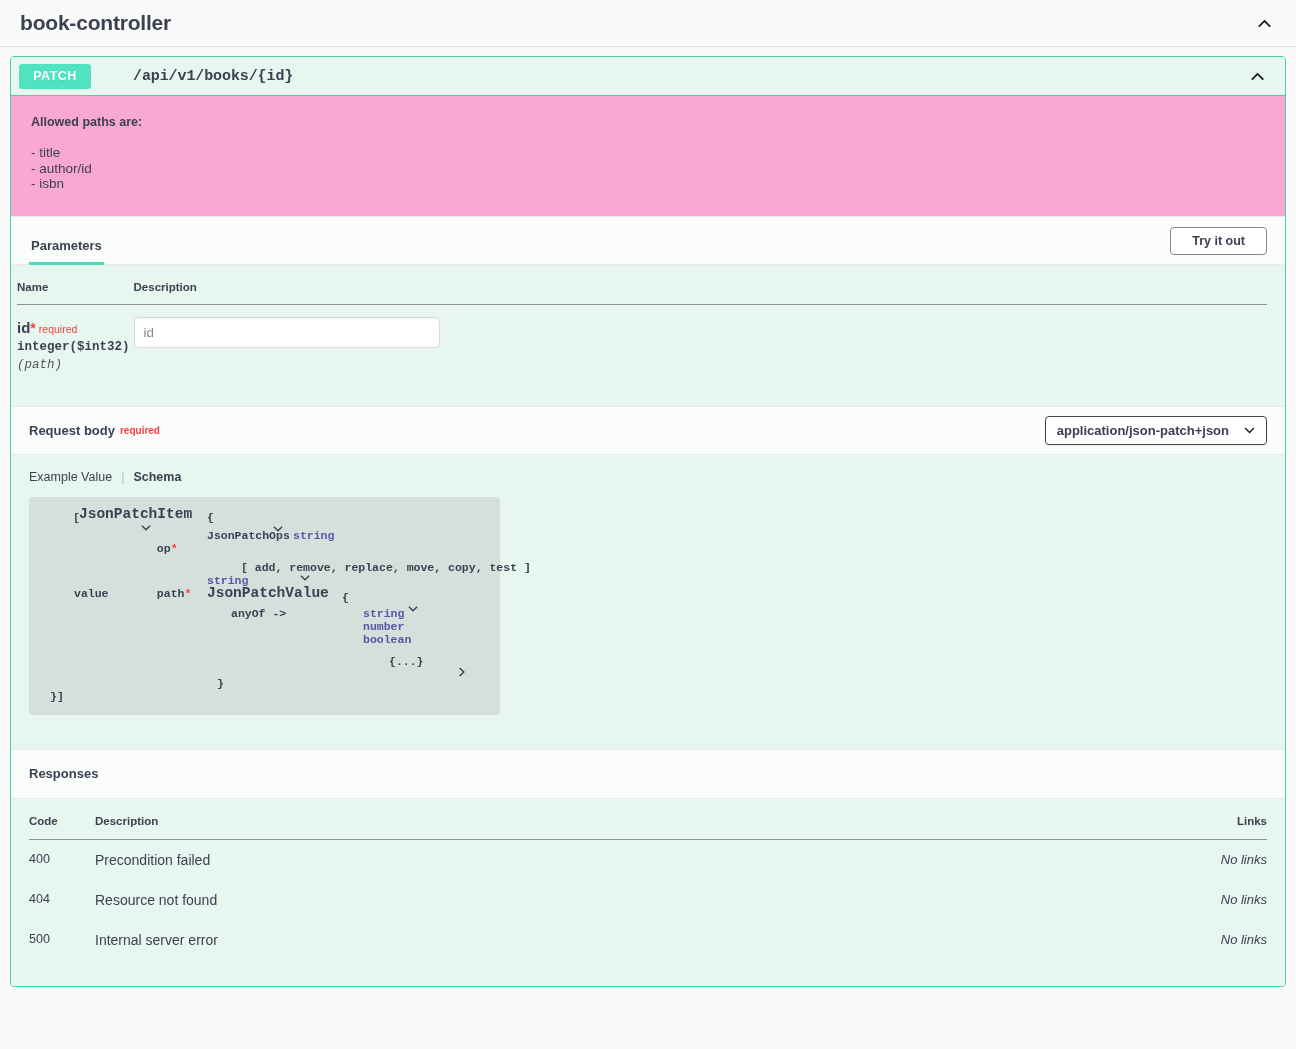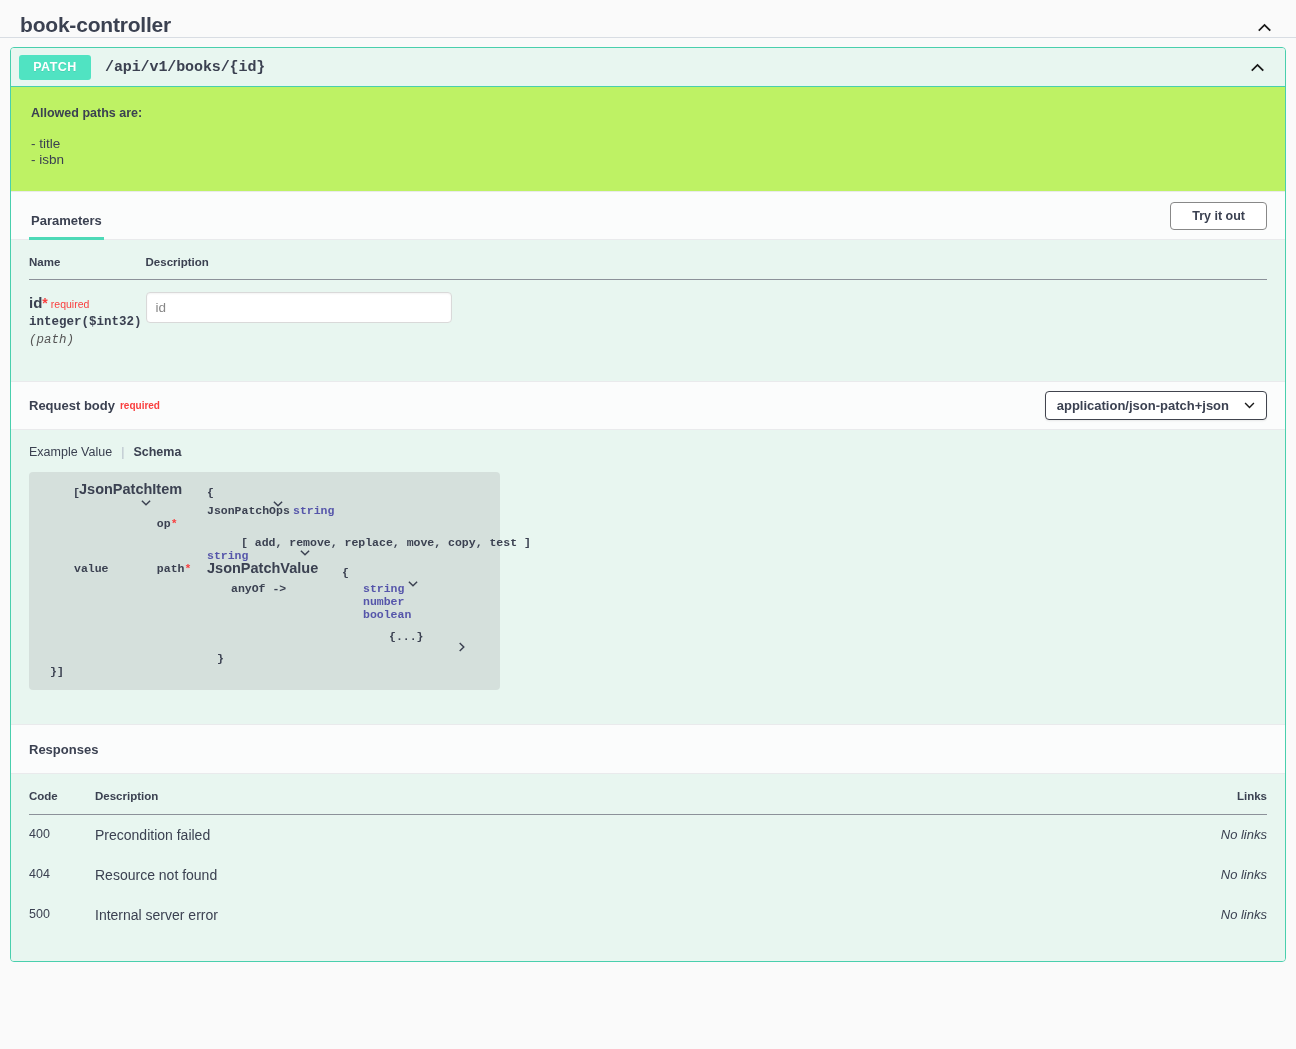--- a/index.html
+++ b/index.html
@@ -7,22 +7,22 @@
     margin: 0; padding: 0;
     width: 1296px; height: 1049px;
     background: #fafafa;
     font-family: "Liberation Sans", sans-serif;
     -webkit-font-smoothing: antialiased;
   }
 
   
   .tag-section { width: 1296px; }
   .tag-header {
-    height: 38px;
-    display: flex; align-items: flex-end;
+    height: 47px;
+    display: flex; align-items: center;
     padding: 0 22px 0 20px;
     background: #fafafa;
     border-bottom: 1px solid #d8dde3;
     position: relative;
   }
   .tag-title {
     font-size: 21px; font-weight: bold; color: #3b4151;
     letter-spacing: -0.2px;
   }
   .tag-arrow {
@@ -40,20 +40,21 @@
     background: #e8f6f0;
     overflow: hidden;
   }
   .op-summary {
     display: flex; align-items: center;
     height: 39px;
     padding: 0 18px 0 8px;
     background: #e8f6f0;
     border-bottom: 1px solid #49cfad;
     cursor: pointer;
+    gap: 28px;
   }
   .op-method {
     background: #50e3c2;
     color: #fff;
     font-family: "Liberation Sans", sans-serif;
     font-size: 12.5px;
     font-weight: bold;
     letter-spacing: 0.5px;
     border-radius: 3px;
     min-width: 72px;
@@ -72,21 +73,21 @@
   .op-arrow {
     margin-left: auto;
     width: 20px; height: 20px;
     display: flex; align-items: center; justify-content: center;
   }
 
   .chev { display: block; }
 
   
   .op-desc {
-    background: #bef264;
+    background: #f9a8d4;
     padding: 19px 20px 24px 20px;
     color: #3b4151;
   }
   .desc-title {
     font-size: 12.5px; font-weight: bold; color: #3b4151;
     margin-bottom: 16px;
   }
   .desc-list {
     font-size: 13.5px; line-height: 15.5px; color: #3b4151;
   }
@@ -144,21 +145,21 @@
     color: #3b4151;
     padding: 6px 10px 6px 11px;
     display: flex; align-items: center; gap: 14px;
     cursor: pointer;
     box-shadow: 0 1px 2px rgba(0,0,0,0.08);
   }
 
   .sec-bar.responses { height: 50px; }
 
   
-  .params-area { background: #e8f6f0; padding: 16px 18px 18px 18px; }
+  .params-area { background: #e8f6f0; padding: 16px 18px 18px 6px; }
   table.tbl { width: 100%; border-collapse: collapse; }
   table.tbl th {
     text-align: left;
     font-size: 11.5px;
     font-weight: bold;
     color: #3b4151;
     padding: 0 0 11px 0;
     border-bottom: 1px solid #8c9199;
   }
   .th-name { width: 112px; }
@@ -215,21 +216,21 @@
     padding: 11px 14px 13px 14px;
     font-family: "Liberation Mono", monospace;
     font-size: 11.5px;
     line-height: 13px;
     color: #3b4151;
     position: relative;
   }
   .s-row { position: relative; height: 13px; white-space: pre; }
   .s-abs { position: absolute; white-space: pre; }
   .s-model {
-    font-family: Liberation Sans, sans-serif;
+    font-family: Liberation Mono, monospace;
     font-size: 14.5px;
     font-weight: bold;
     color: #3b4151;
   }
   .s-prop { font-weight: bold; color: #3b4151; }
   .s-star { color: #f93e3e; font-weight: bold; }
   .s-type { color: #55a; font-weight: bold; }
   .s-brace { color: #3b4151; font-weight: bold; }
   .s-plain { color: #3b4151; font-weight: bold; }
 
@@ -275,20 +276,21 @@
         <svg class="chev" width="17" height="17" viewBox="0 0 20 20" aria-hidden="true">
           <path d="M4 13 L10 7 L16 13" stroke="#1a1a1a" stroke-width="2.2" fill="none" stroke-linecap="square"></path>
         </svg>
       </span>
     </div>
 
     <div class="op-desc">
       <div class="desc-title">Allowed paths are:</div>
       <div class="desc-list">
         <div>- title</div>
+        <div>- author/id</div>
         <div>- isbn</div>
       </div>
     </div>
 
     <div class="sec-bar params">
       <span class="tab-params">Parameters</span>
       <button class="tryout-btn">Try it out</button>
     </div>
 
     <div class="params-area">

